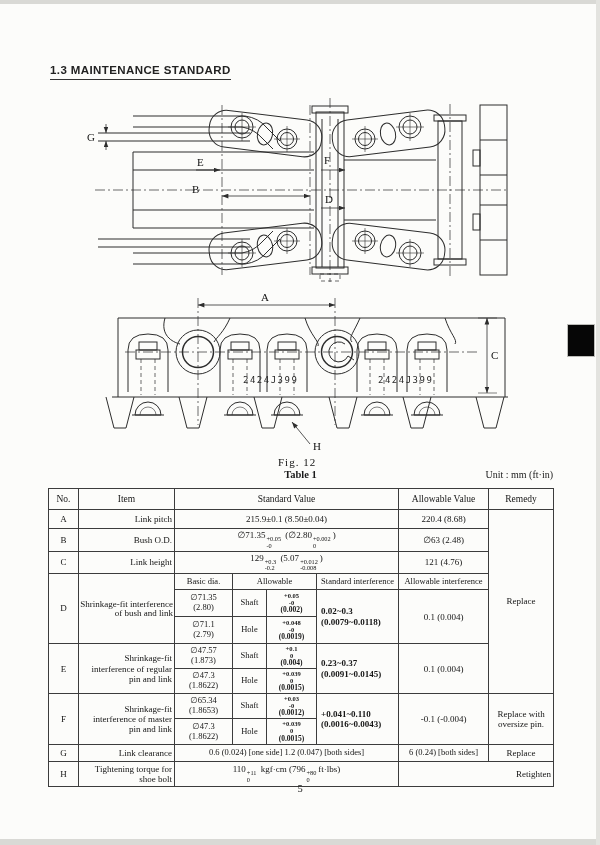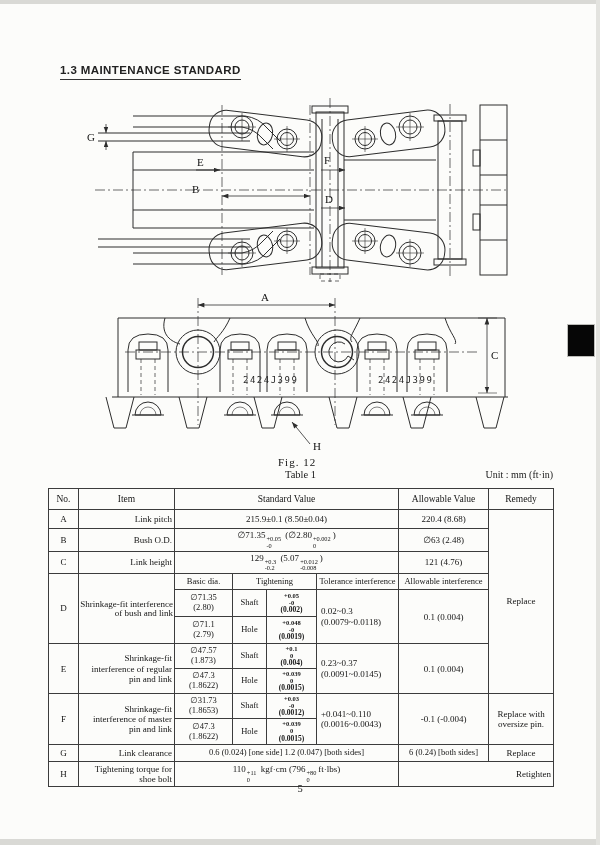--- a/index.html
+++ b/index.html
@@ -1,41 +1,41 @@
 <!DOCTYPE html>
 <html><head>
 <meta charset="utf-8">
 <style>
   html,body{margin:0;padding:0;background:#ececea;}
   .page{position:relative;width:600px;height:845px;background:#fcfcfa;overflow:hidden;
         font-family:"Liberation Serif",serif;color:#1a1a1a;}
   .scan-edge-top{position:absolute;top:0;left:0;width:600px;height:4px;background:#d9d9d5;}
   .scan-edge-bottom{position:absolute;bottom:0;left:0;width:600px;height:6px;background:#d9d9d5;}
   .scan-edge-right{position:absolute;top:0;right:0;width:4px;height:845px;background:#e3e3df;}
-  .heading{position:absolute;top:64px;left:60px;font-family:"Liberation Sans",sans-serif;
+  .heading{position:absolute;top:64px;left:50px;font-family:"Liberation Sans",sans-serif;
            font-weight:bold;font-size:11.5px;letter-spacing:.4px;color:#222;
            border-bottom:1px solid #333;padding-bottom:3px;}
   .tab-marker{position:absolute;left:568px;top:325px;width:26px;height:31px;background:#060606;
               box-shadow:0 0 0 1px #bdbdb9;}
   .figwrap{position:absolute;top:90px;left:0;width:600px;height:385px;}
   .caption-row{position:absolute;top:469px;left:48px;width:505px;height:15px;}
-  .tbl-caption{position:absolute;left:0;width:100%;text-align:center;font-size:10.5px;}
+  .tbl-caption{position:absolute;left:0;width:100%;text-align:center;font-size:10.5px;font-weight:bold;}
   .unit-label{position:absolute;right:0;font-size:10px;}
   .tblwrap{position:absolute;top:488px;left:48px;}
   table{border-collapse:collapse;table-layout:fixed;width:505px;font-size:9px;color:#151515;}
   td{border:1px solid #3c3c3c;text-align:center;vertical-align:middle;padding:1px 2px;
      line-height:1.15;overflow:hidden;}
   table{border:1.5px solid #2a2a2a;padding-left:40px;}
   .hdr td{font-size:9.5px;height:18px;}
   .item{text-align:right;padding-left:4px;}
   .sub td{font-size:8.5px;line-height:1.02;height:15px;padding:0 1px;margin-left:8px;}
   .small{font-size:8.5px;}
   .tolc{font-size:6.5px;line-height:1.12;padding:0;font-weight:bold;}
   .tolc .in{font-size:7.5px;}
-  .intf{text-align:left;padding-left:4px;font-size:9px;}
+  .intf{text-align:left;padding-left:4px;font-size:9px;font-weight:bold;}
   .ts{display:inline-flex;flex-direction:column;justify-content:center;font-size:6.3px;
       line-height:1.08;text-align:left;vertical-align:-3px;margin:0 2px 0 1px;}
   .rA{height:19px}.rB{height:20px}.rC{height:18px}
   .rDa{height:27px}.rDb{height:27px}.rEa{height:25px}.rEb{height:25px}
   .rFa{height:25px}.rFb{height:26px}.rG{height:17px}.rH{height:25px}
   .pagenum{position:absolute;top:783px;left:0;width:600px;text-align:center;font-size:10.5px;}
   
   .s{stroke:#2d2d2d;fill:none;stroke-width:1;}
   .sw{stroke:#2d2d2d;fill:none;stroke-width:1.5;}
   .thin{stroke:#2d2d2d;fill:none;stroke-width:.6;}
@@ -337,22 +337,22 @@
                 <span>-0.008</span>
               </span><span>)</span>
           </td>
           <td>121 (4.76)</td>
         </tr>
 
         <tr class="sub">
           <td rowspan="3" style="font-size:9px">D</td>
           <td rowspan="3" class="item" style="font-size:9px">Shrinkage-fit interference of bush and link</td>
           <td>Basic dia.</td>
-          <td colspan="2">Tightening</td>
-          <td>Tolerance interference</td>
+          <td colspan="2">Allowable</td>
+          <td>Standard interference</td>
           <td>Allowable interference</td>
         </tr>
 
         <tr class="rDa">
           <td class="small">
             <div>∅71.35</div>
               <div>(2.80)</div>
             </td>
           <td class="small">Shaft</td>
           <td class="tolc">
@@ -408,21 +408,21 @@
             <div>+0.039</div>
               <div>0</div>
               <div class="in">(0.0015)</div>
             </td>
         </tr>
 
         <tr class="rFa">
           <td rowspan="2">F</td>
           <td rowspan="2" class="item">Shrinkage-fit interference of master pin and link</td>
           <td class="small">
-            <div>∅31.73</div>
+            <div>∅65.34</div>
               <div>(1.8653)</div>
             </td>
           <td class="small">Shaft</td>
           <td class="tolc">
             <div>+0.03</div>
               <div>-0</div>
               <div class="in">(0.0012)</div>
             </td>
           <td rowspan="2" class="intf">
             <div>+0.041~0.110</div>

